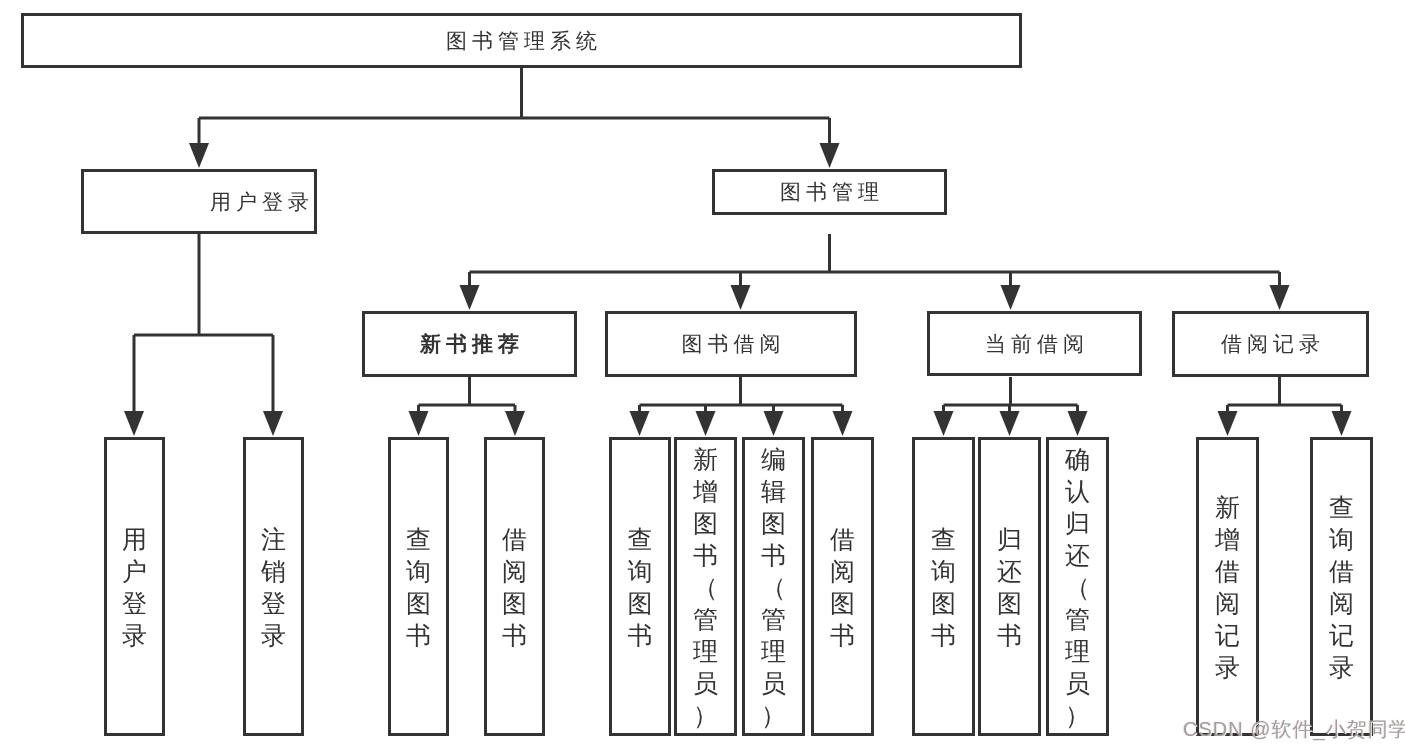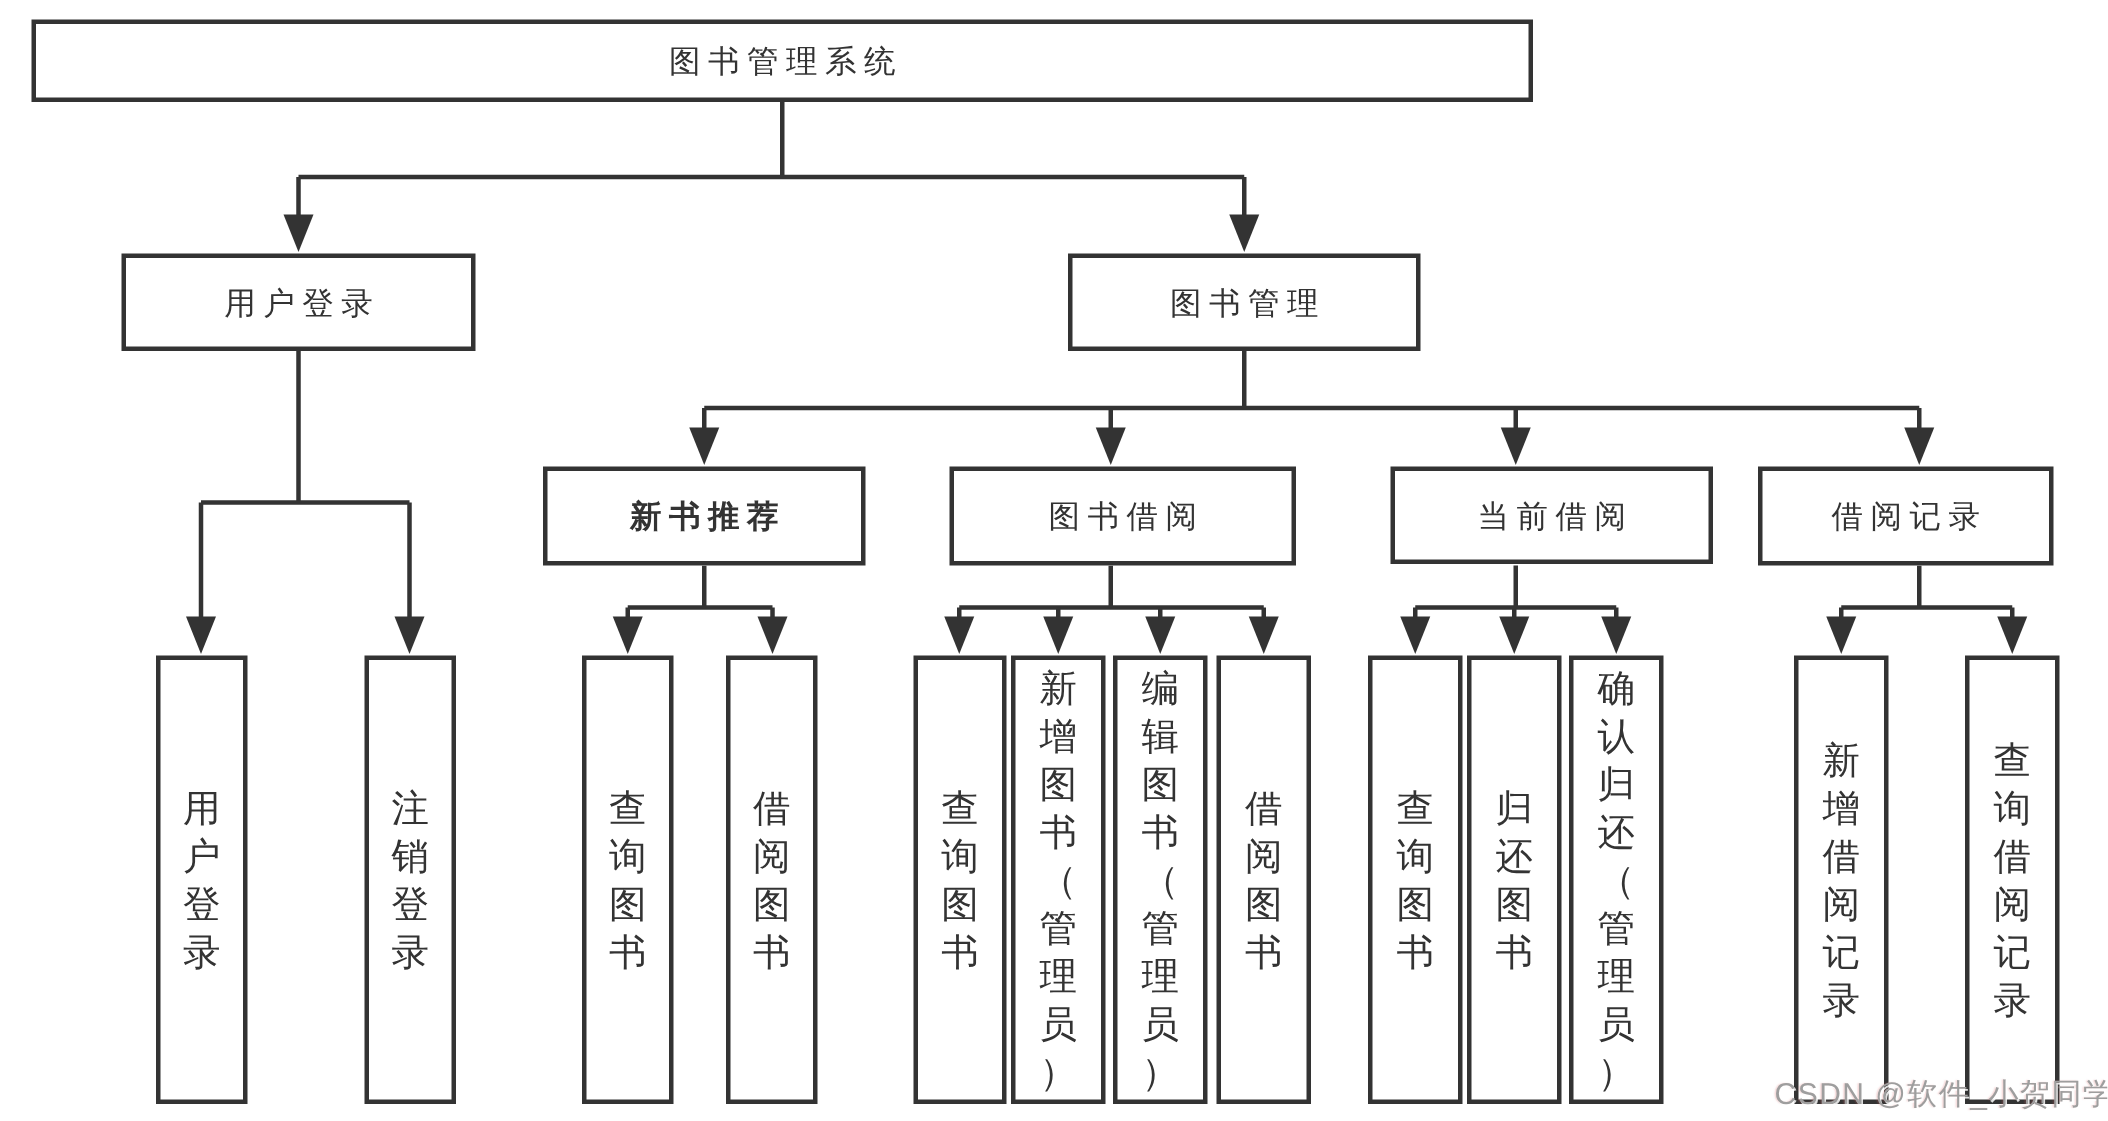--- a/index.html
+++ b/index.html
@@ -118,31 +118,31 @@
     <g fill="#333333" stroke="none">
       <path d="M1217.5 411 L1237.5 411 L1227.5 436 Z"></path>
       <path d="M1331.5 411 L1351.5 411 L1341.5 436 Z"></path>
     </g>
   </svg>
 
   <div class="box hbox" style="left:21px; top:13px; width:1001px; height:55px;text-align:right;">
     <span>图书管理系统</span>
   </div>
 
-  <div class="box hbox" style="left:81px; top:169px; width:236px; height:65px;">
+  <div class="box hbox" style="left:81px; top:169px; width:236px; height:65px;justify-content:flex-end;">
     <span>用户登录</span>
   </div>
-  <div class="box hbox" style="left:712px; top:169px; width:235px; height:65px;">
+  <div class="box hbox" style="left:712px; top:169px; width:235px; height:46px;">
     <span>图书管理</span>
   </div>
 
   <div class="box hbox" style="left:362px; top:311px; width:215px; height:66px;font-weight:bold;">
     <span>新书推荐</span>
   </div>
-  <div class="box hbox" style="left:633px; top:311px; width:231px; height:66px;">
+  <div class="box hbox" style="left:605px; top:311px; width:252px; height:66px;">
     <span>图书借阅</span>
   </div>
   <div class="box hbox" style="left:902px; top:311px; width:215px; height:65px;margin-left:25px;">
     <span>当前借阅</span>
   </div>
   <div class="box hbox" style="left:1172px; top:311px; width:197px; height:66px;">
     <span>借阅记录</span>
   </div>
 
   <div class="box vbox" style="left:104px; top:437px; width:61px; height:299px;">

